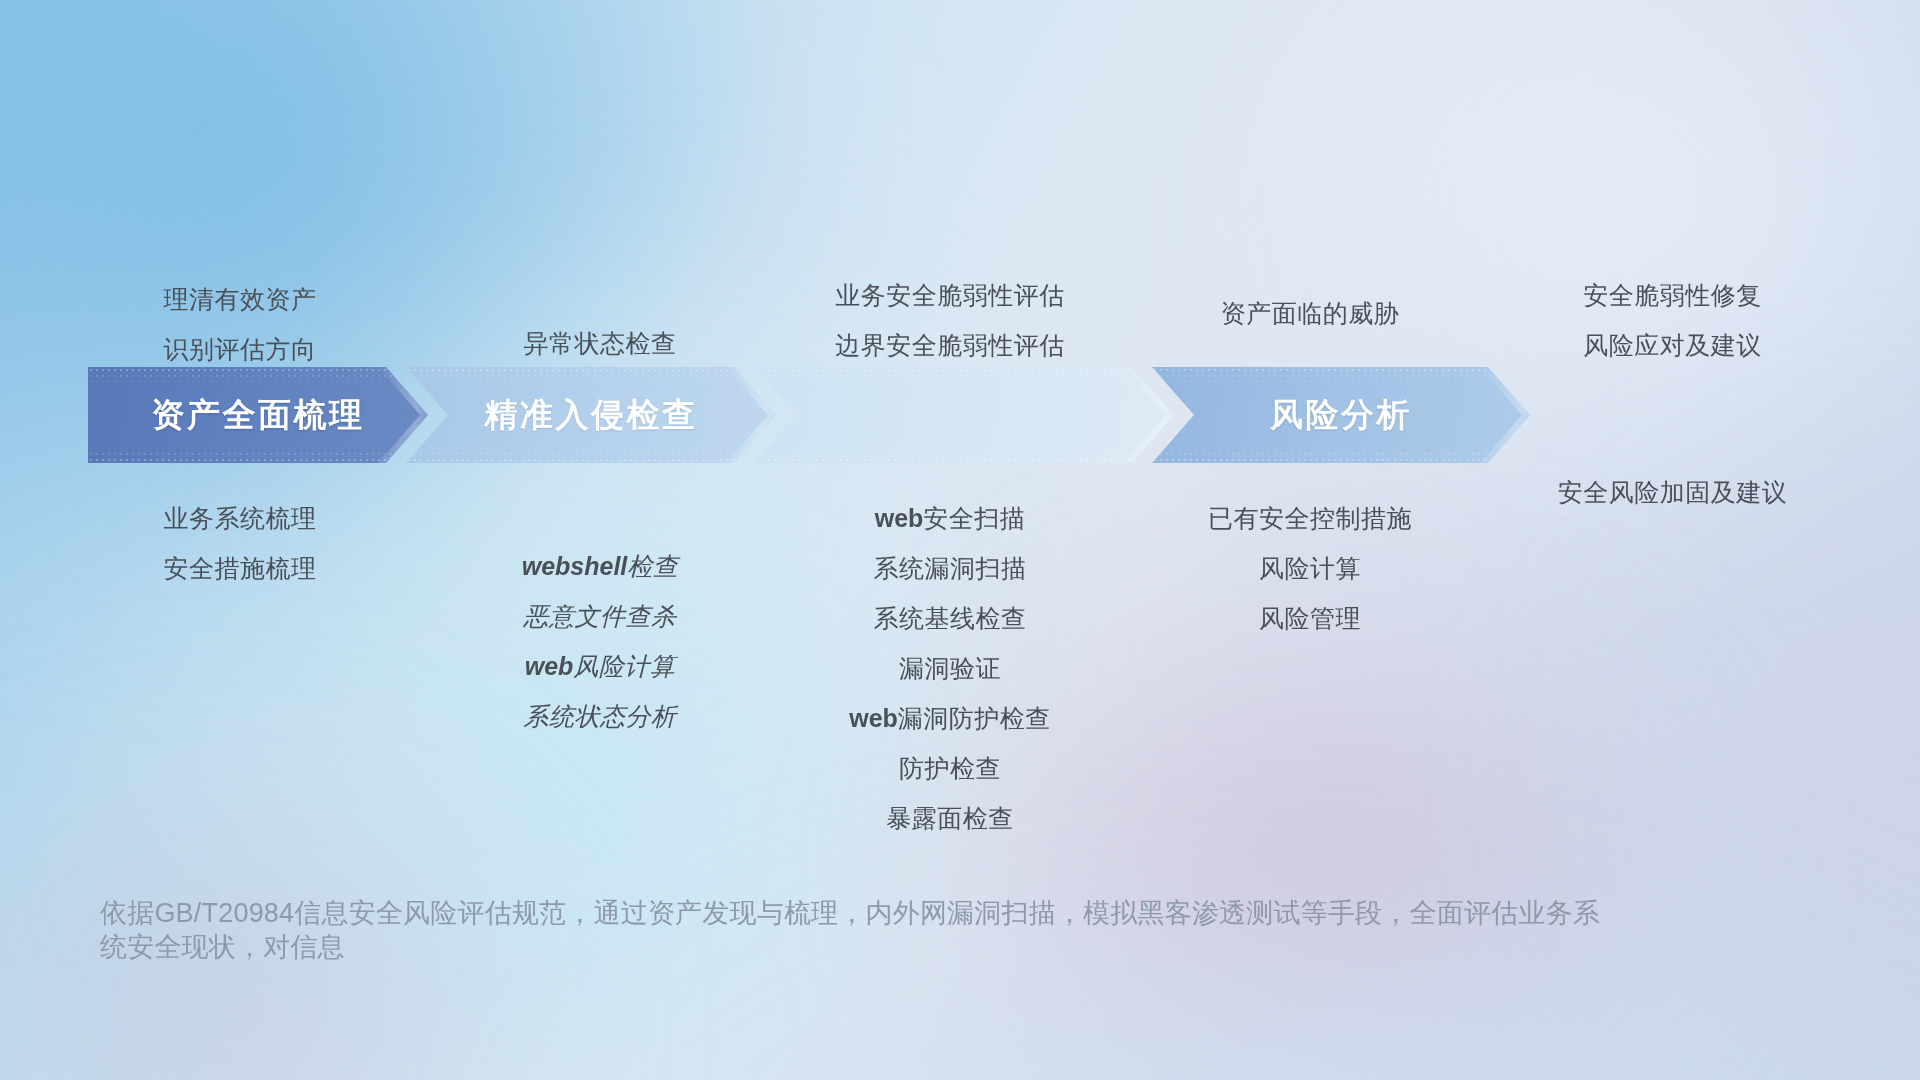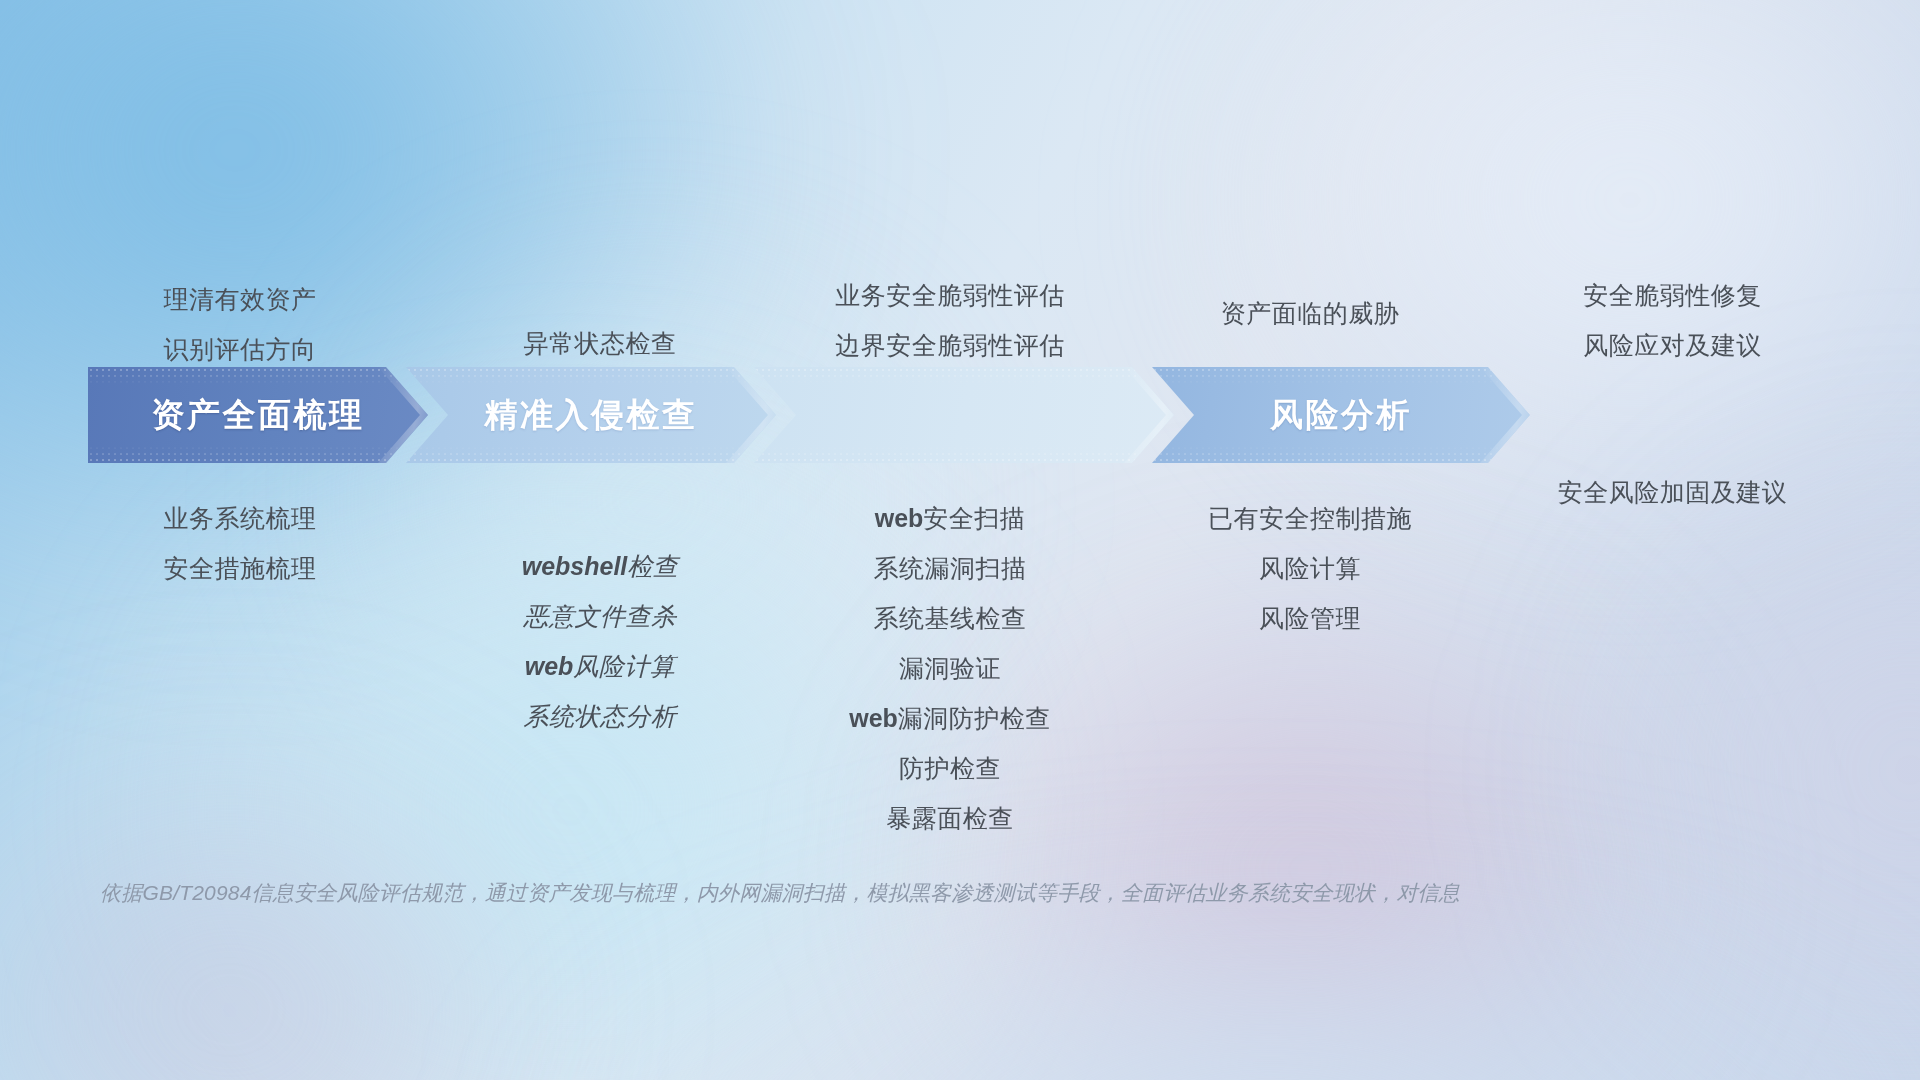--- a/index.html
+++ b/index.html
@@ -190,27 +190,26 @@
     background-image: radial-gradient(rgba(255,255,255,0.85) 0.8px, rgba(255,255,255,0) 1.1px);
     background-size: 6px 6px;
     -webkit-mask-image: linear-gradient(180deg, rgba(0,0,0,.9) 0%, rgba(0,0,0,0) 18%, rgba(0,0,0,0) 82%, rgba(0,0,0,.9) 100%);
     mask-image: linear-gradient(180deg, rgba(0,0,0,.9) 0%, rgba(0,0,0,0) 18%, rgba(0,0,0,0) 82%, rgba(0,0,0,.9) 100%);
   }
 
   
   .footer {
     position: absolute;
     left: 100px;
-    top: 876px;
+    top: 896px;
     width: 1520px;
     color: #8e99aa;
-    font-size: 21px;
+    font-size: 27px;
     line-height: 34px;
     letter-spacing: 0.2px;
-    font-style: italic;
   }
   .footer p { margin: 0; }
 </style>
 </head>
 <body>
 
 <div class="canvas">
 
   <div class="blob blob-a"></div>
   <div class="blob blob-g"></div>

